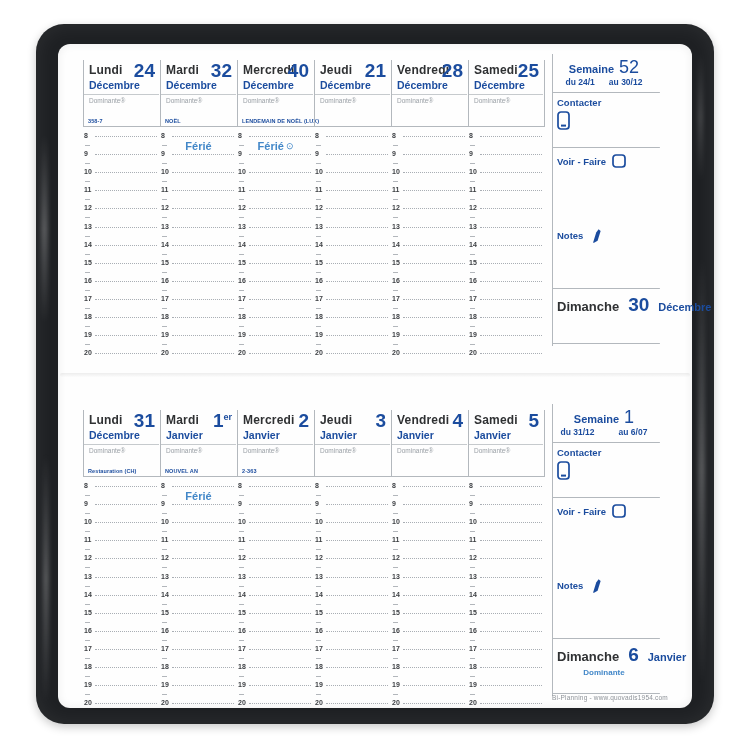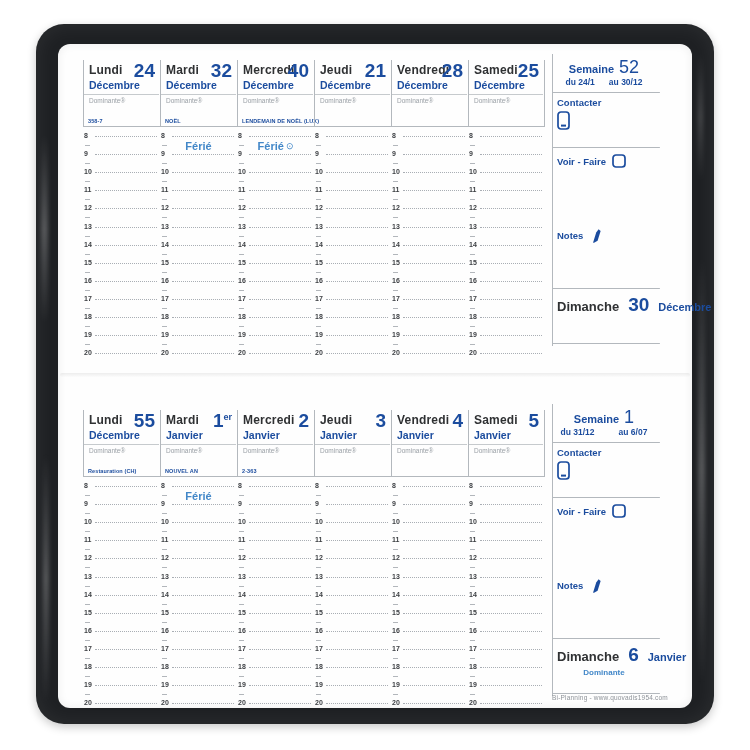--- a/index.html
+++ b/index.html
@@ -576,21 +576,21 @@
       <div class="dim-holiday"></div>
       <div class="hline l4"></div>
     </aside>
   </section>
 
   <section class="week w1">
     <div class="days">
         <div class="daycol" style="left: 0px;">
           <div class="dh">
             <span class="dname">Lundi</span>
-            <span class="dnum">55</span>
+            <span class="dnum">31</span>
             <span class="dmonth">Décembre</span>
             <div class="dline"></div>
             <span class="ddom">Dominante®</span>
             <span class="dfoot">Restauration (CH)</span>
           </div>
           <div class="hrow" style="top: 76px;">
             <span class="hnum">8</span>
             <div class="hdotline"></div>
           </div>
           <div class="halfdash" style="top: 85px;"></div>

